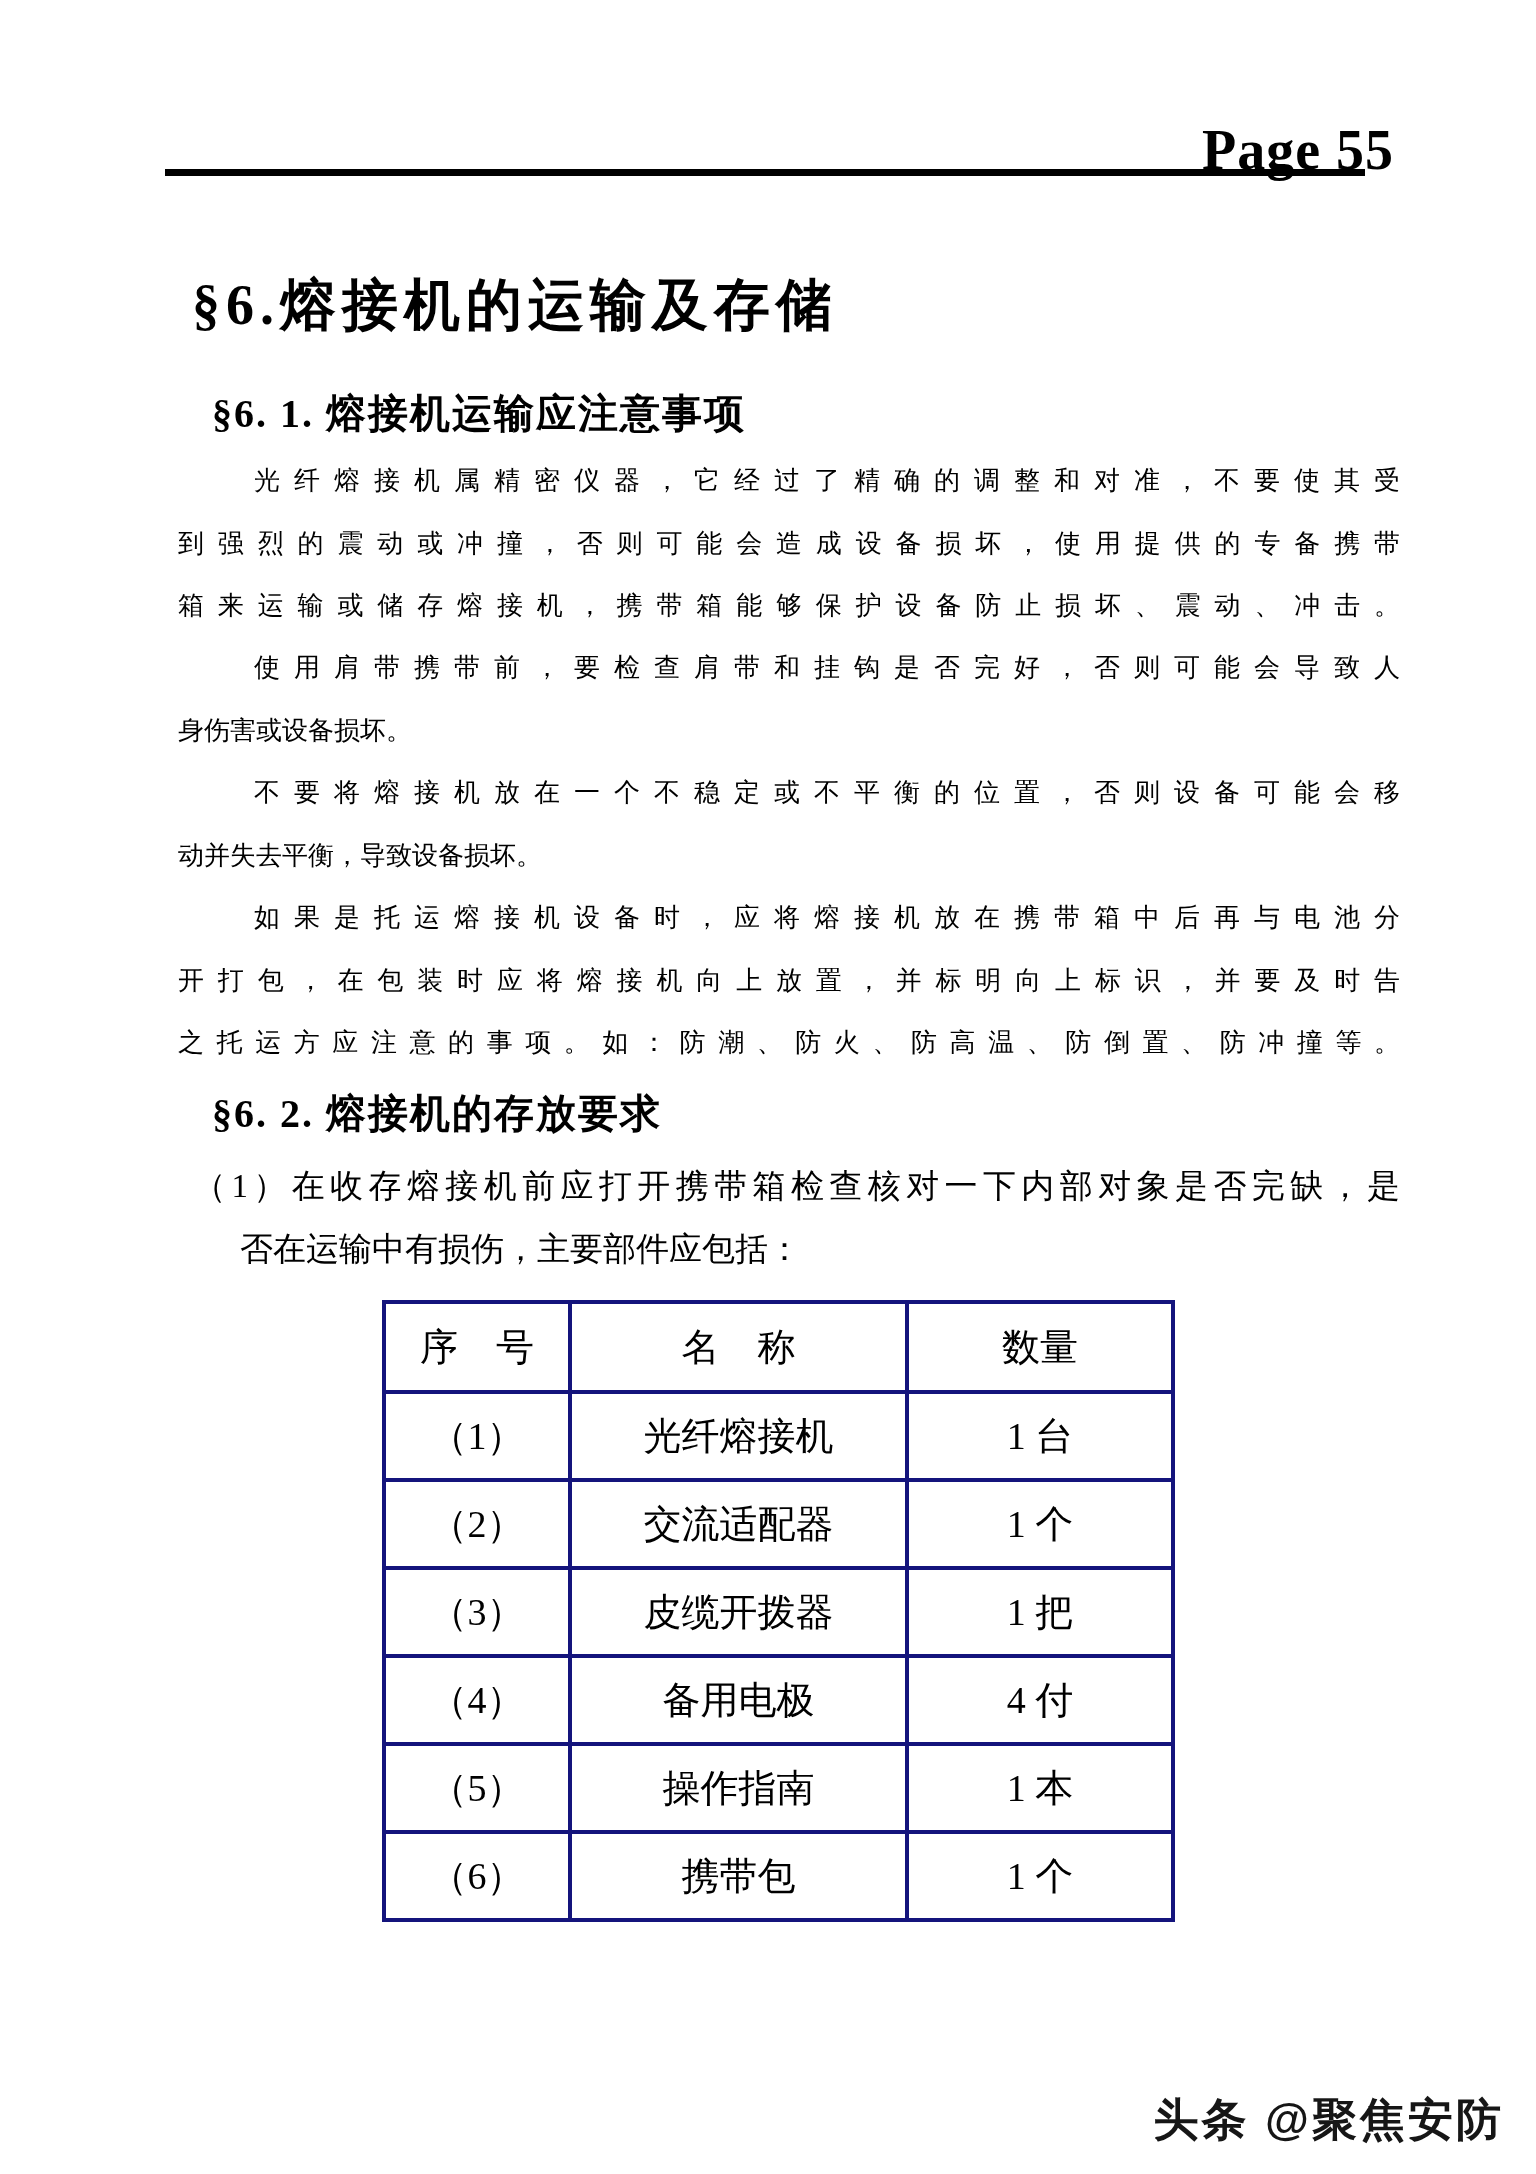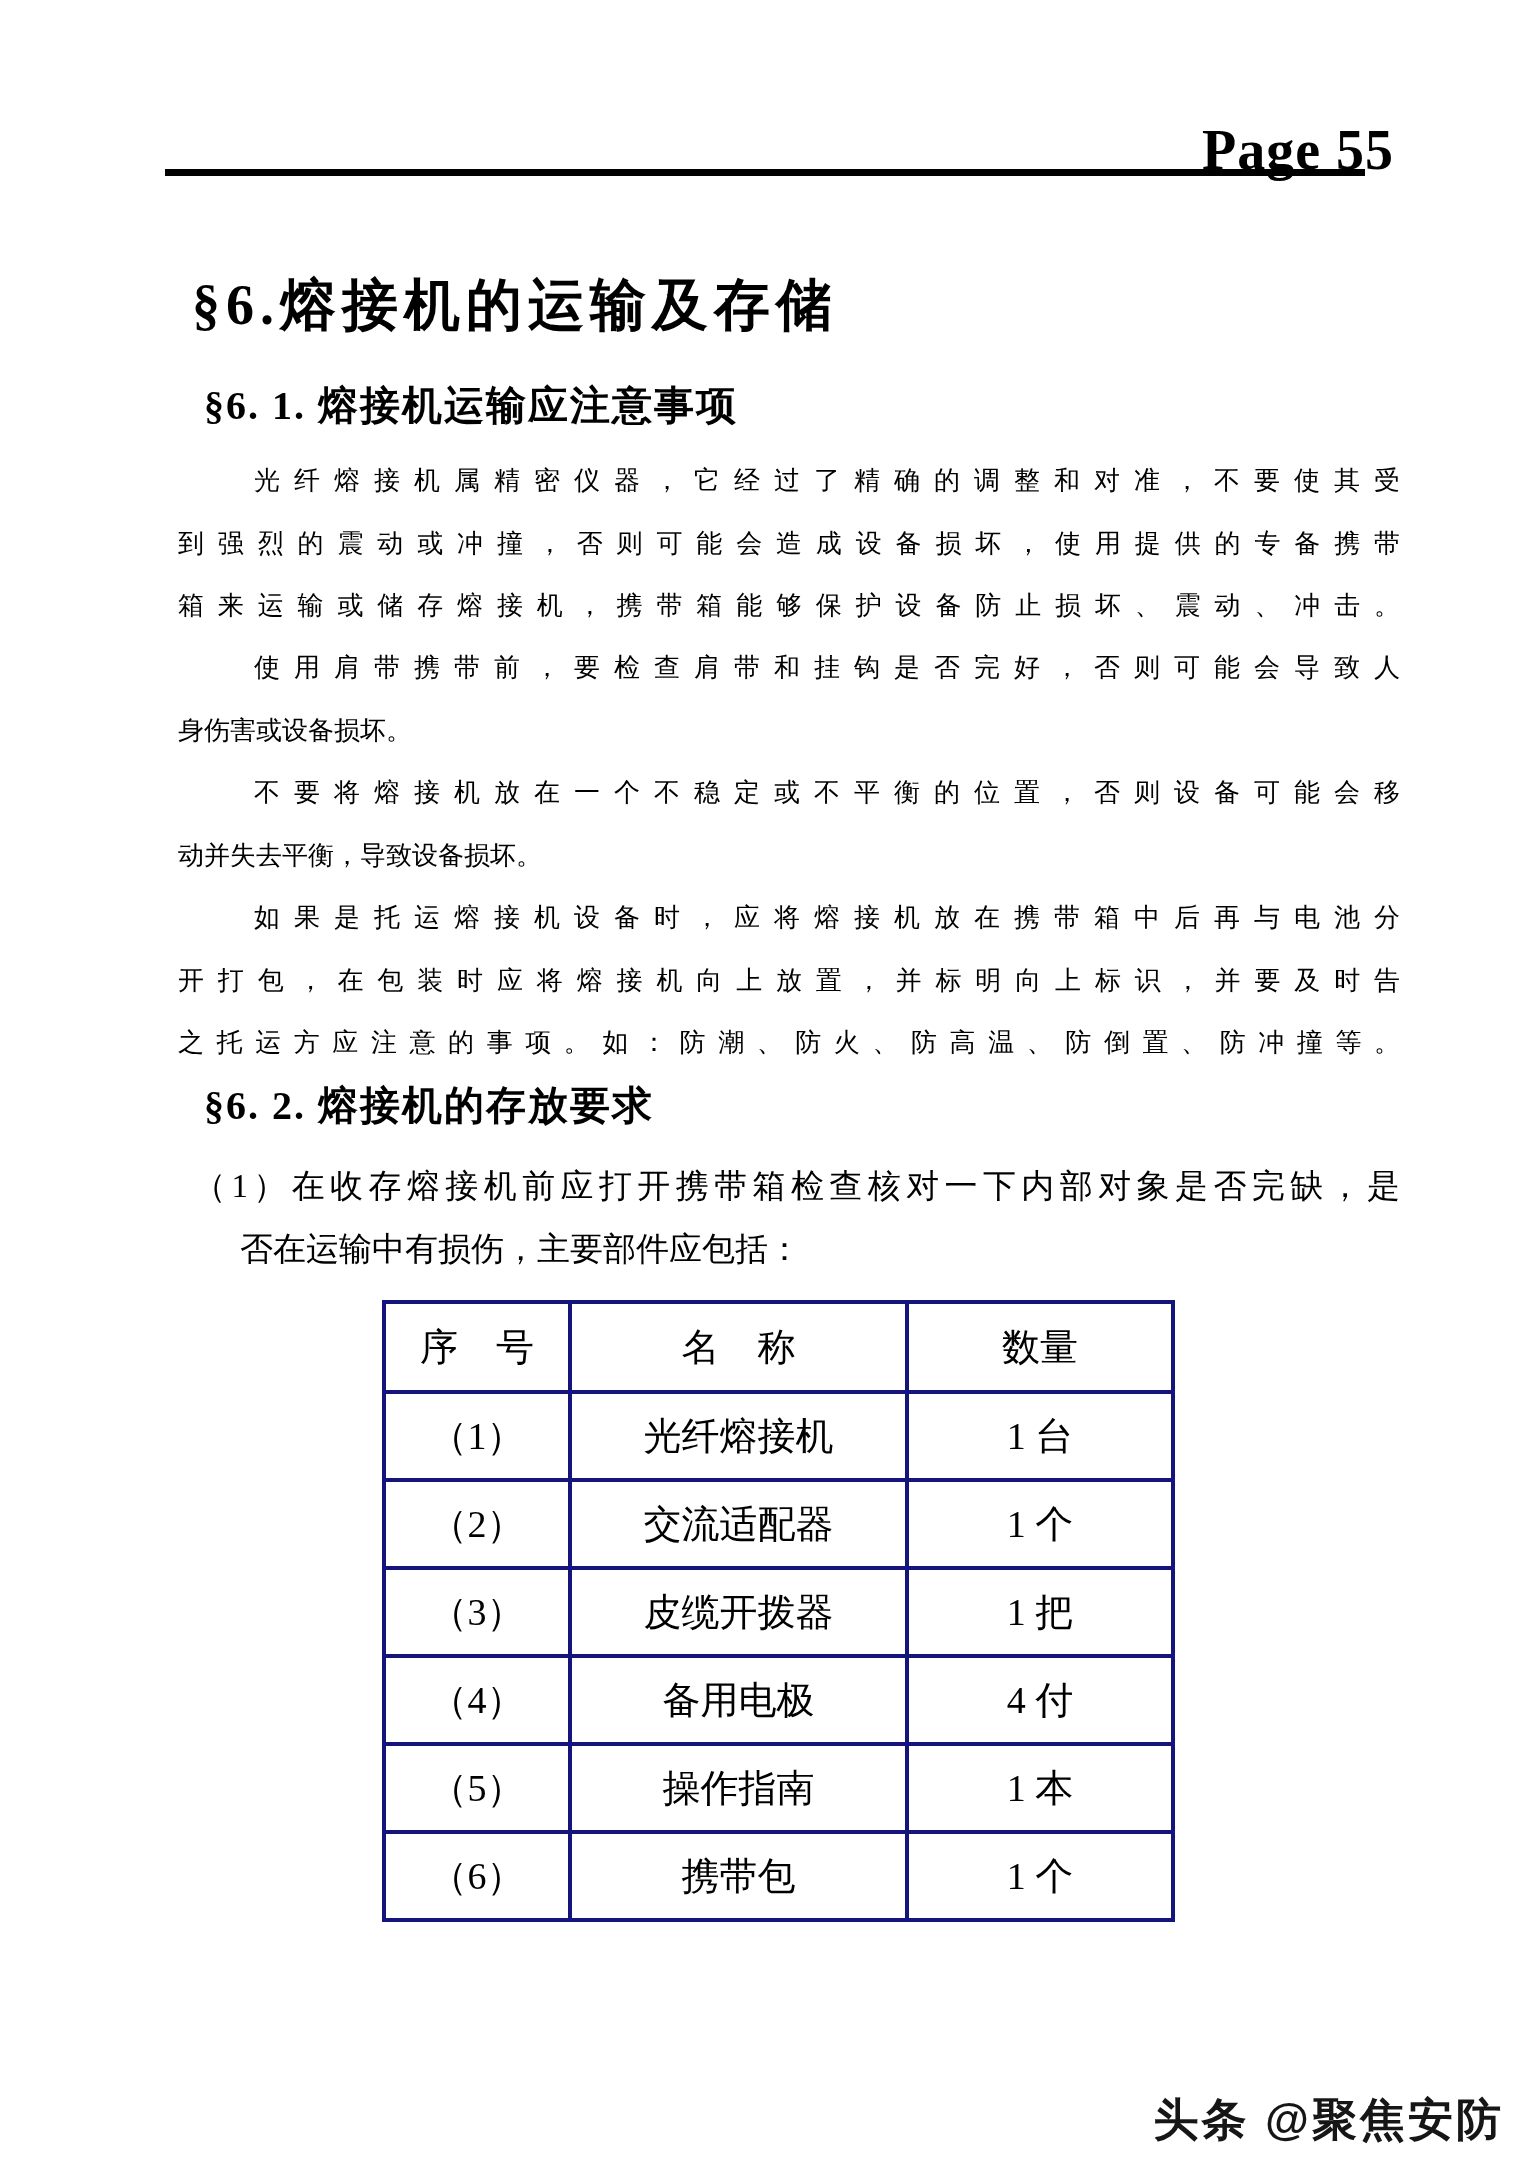--- a/index.html
+++ b/index.html
@@ -22,21 +22,21 @@
     position: absolute; top: 169px; left: 165px;
     width: 1200px; height: 7px; background: #000;
   }
 
   .doc-title {
     position: absolute; top: 268px; left: 192px; margin: 0;
     font-size: 56px; font-weight: 600; letter-spacing: 6px;
     white-space: nowrap;
   }
   .section-heading {
-    position: absolute; left: 204px; margin: 0;
+    position: absolute; left: 204px; margin: 8px;
     font-size: 40px; font-weight: 600; letter-spacing: 2px;
     white-space: nowrap;
   }
   .h61 { top: 378px; }
   .h62 { top: 1078px; font-family: Liberation Serif, serif; }
 
   .para {
     position: absolute; left: 178px; width: 1222px;
     font-size: 26px; line-height: 62.5px;
   }

